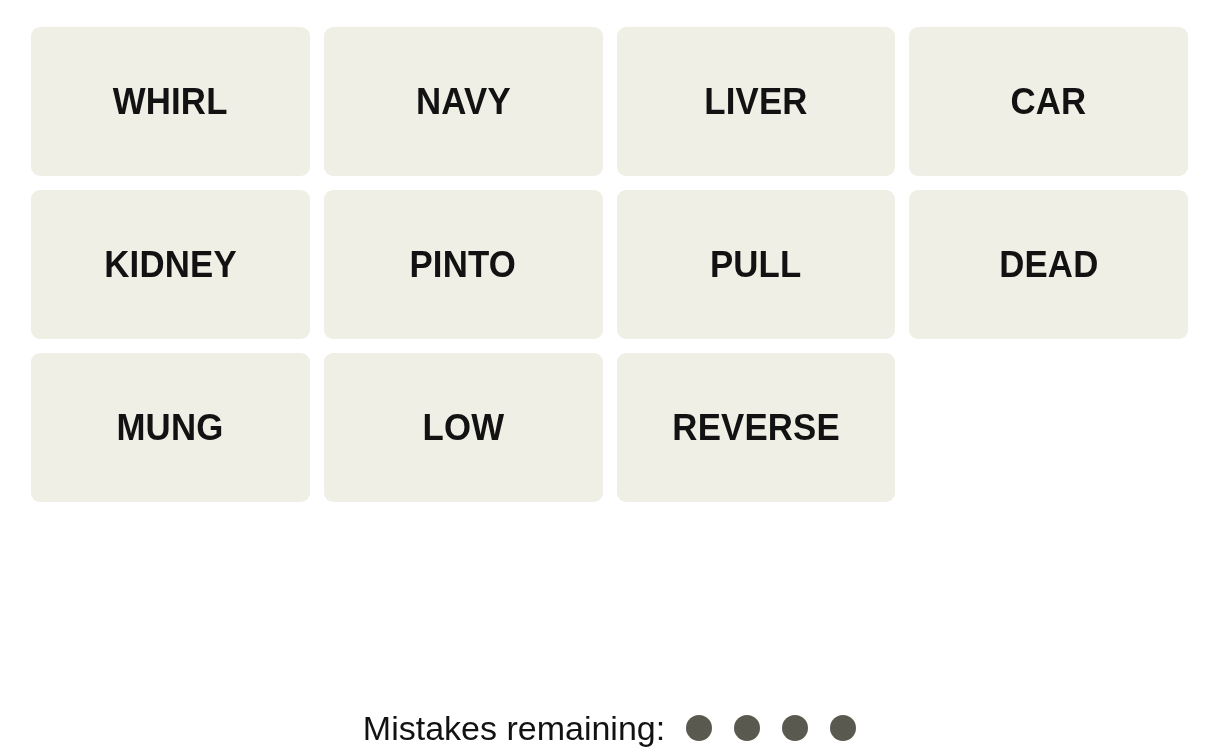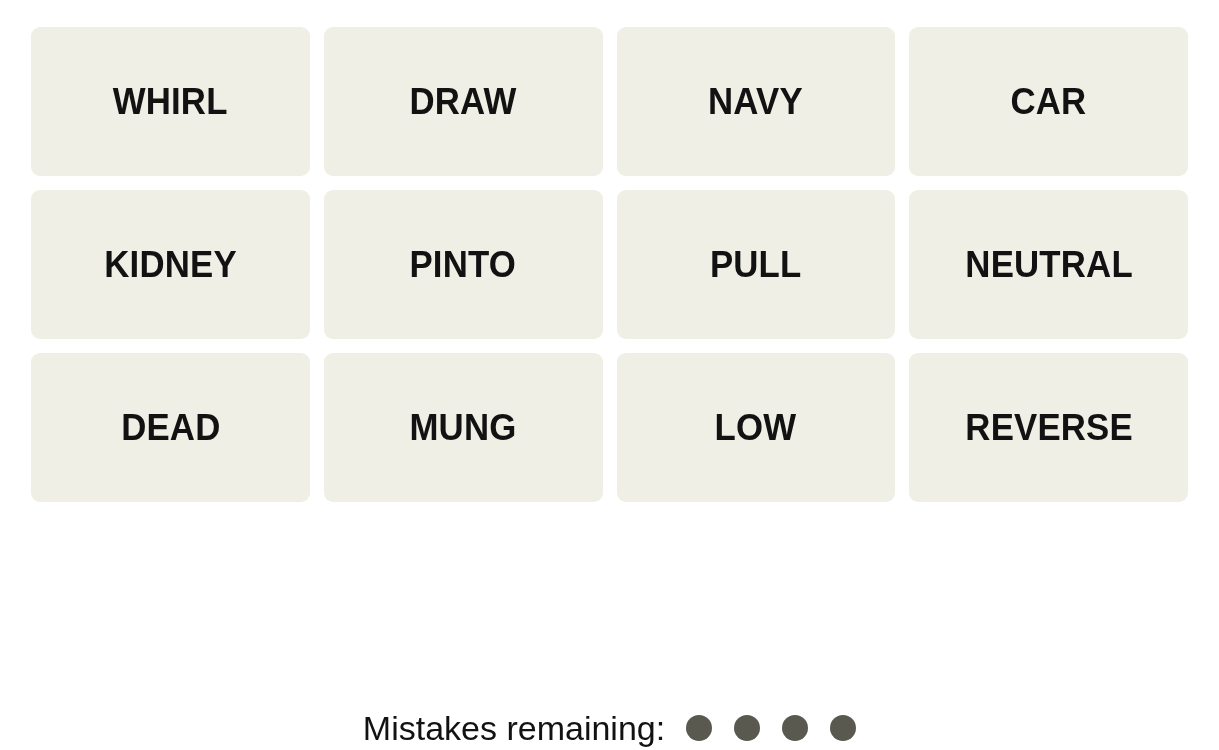--- a/index.html
+++ b/index.html
@@ -105,50 +105,47 @@
 <body>
 
 <div class="game-root">
 
   <div class="puzzle-grid">
 
     <button class="word-tile">
       <span class="word-tile-label">WHIRL</span>
     </button>
 
-    <button class="word-tile">
-      <span class="word-tile-label">DRAW</span>
-    </button>
 
     <button class="word-tile">
       <span class="word-tile-label">NAVY</span>
     </button>
 
+    <button class="word-tile">
+      <span class="word-tile-label">LIVER</span>
+    </button>
 
     <button class="word-tile">
       <span class="word-tile-label">CAR</span>
     </button>
 
     <button class="word-tile">
       <span class="word-tile-label">KIDNEY</span>
     </button>
 
 
 
     <button class="word-tile">
       <span class="word-tile-label">PINTO</span>
     </button>
 
     <button class="word-tile">
       <span class="word-tile-label">PULL</span>
     </button>
 
-    <button class="word-tile">
-      <span class="word-tile-label">NEUTRAL</span>
-    </button>
 
     <button class="word-tile">
       <span class="word-tile-label">DEAD</span>
     </button>
 
     <button class="word-tile">
       <span class="word-tile-label">MUNG</span>
     </button>
 
     <button class="word-tile">

